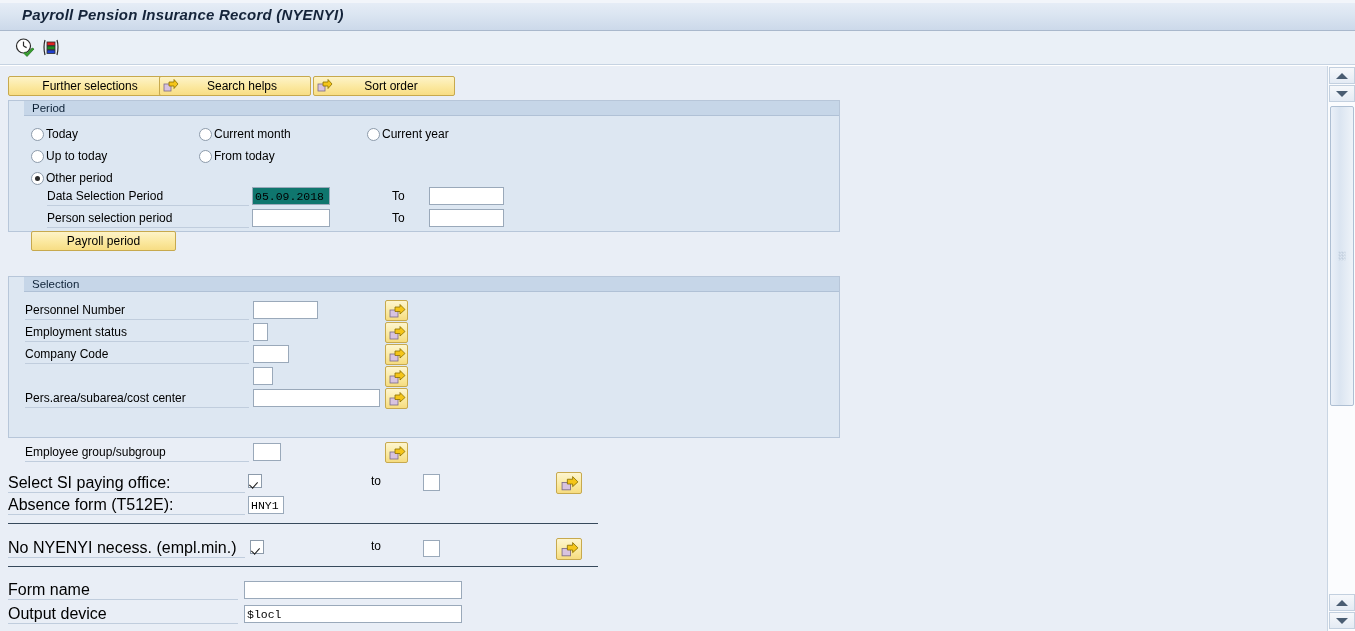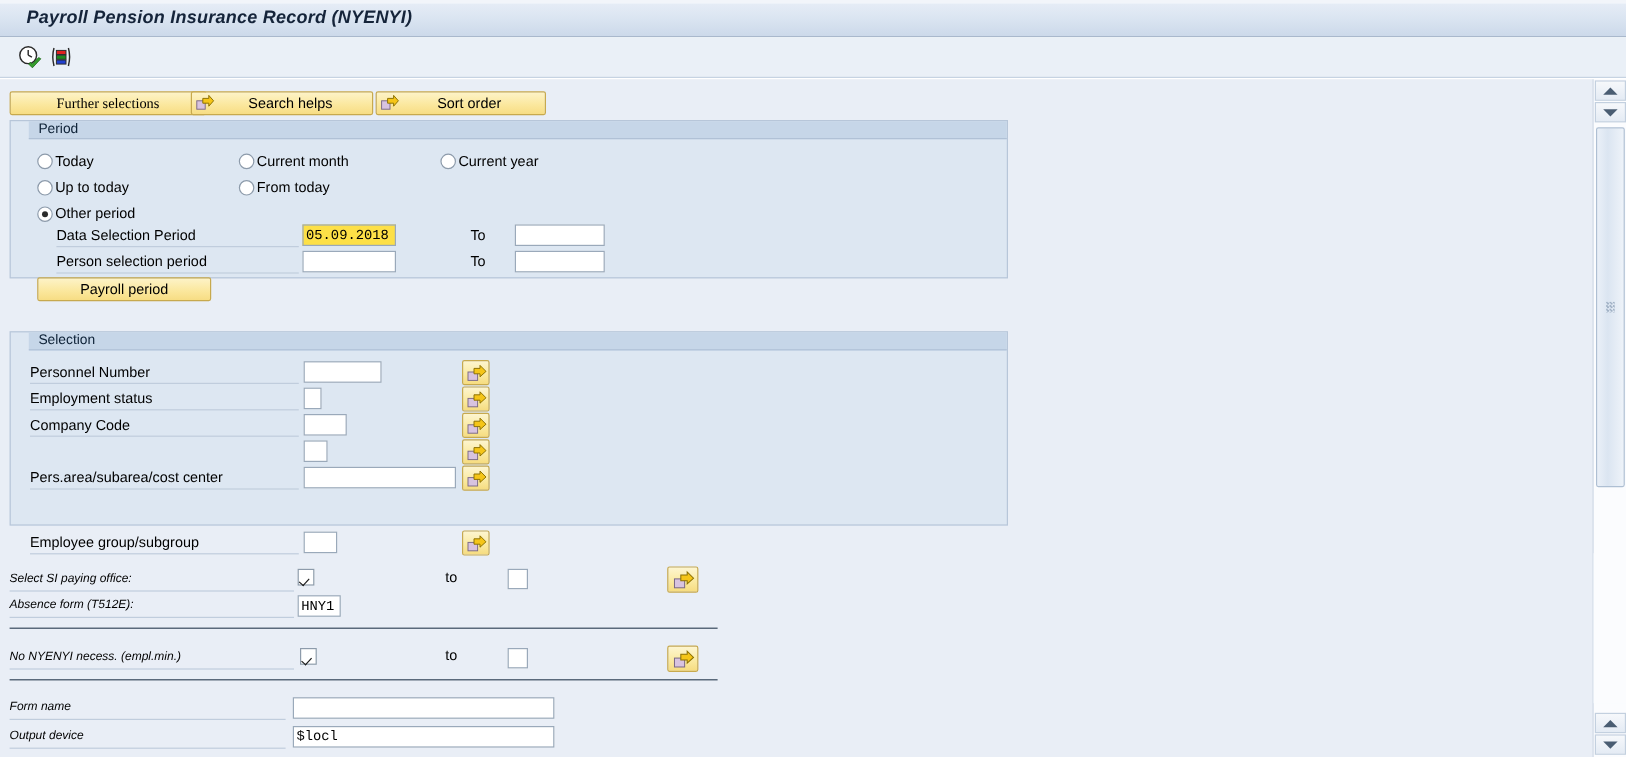--- a/index.html
+++ b/index.html
@@ -72,21 +72,21 @@
     border-radius: 2px;
     font-size: 12px; color: #000;
     display: flex; align-items: center; justify-content: center;
     cursor: pointer; white-space: nowrap;
     padding: 0 4px;
   }
   .sapbtn .glyph {
     position: absolute; left: 3px; top: 1px;
     width: 16px; height: 16px;
   }
-  #btn-further { left: 0px;   width: 164px; font-family: Liberation Serif, serif; }
+  #btn-further { left: 0px;   width: 164px; }
   #btn-search  { left: 151px; width: 152px; }
   #btn-sort    { left: 305px; width: 142px; }
   .sapbtn.hasicon .lbl { padding-left: 14px; }
 
   
   .group {
     position: absolute;
     background: #dde7f2;
     border: 1px solid #b7c6d9;
   }
@@ -136,21 +136,21 @@
     position: absolute; top: 0;
     height: 18px;
     background: #ffffff;
     border: 1px solid #9aa9ba;
     font-family: "Liberation Mono", monospace;
     font-size: 11.5px;
     color: #000; padding: 0 2px;
     outline: none;
   }
   input.fi.sel {
-    background: #fde047;
+    background: #0f766e;
   }
 
   .tolabel {
     position: absolute; font-size: 12px; line-height: 19px;
     color: #000;
   }
 
   
   .arrowbtn {
     position: absolute;
@@ -192,22 +192,22 @@
     position: absolute;
     width: 17px; height: 17px;
     background: #ffffff;
     border: 1px solid #9aa9ba;
   }
 
   
   .srow { position: absolute; height: 21px; }
   .srow .sl {
     position: absolute; left: 0; top: 0; height: 21px;
-    line-height: 21px; font-size: 10px; color: #000;
-    border-bottom: 1px solid #c0cddd; white-space: nowrap; font-style: italic;
+    line-height: 21px; font-size: 16px; color: #000;
+    border-bottom: 1px solid #c0cddd; white-space: nowrap;
   }
   .hrule {
     position: absolute; height: 0;
     border-top: 1px solid #37495c;
   }
 
   
   .vscroll {
     position: absolute; right: 0; top: 66px;
     width: 28px; height: 565px;

